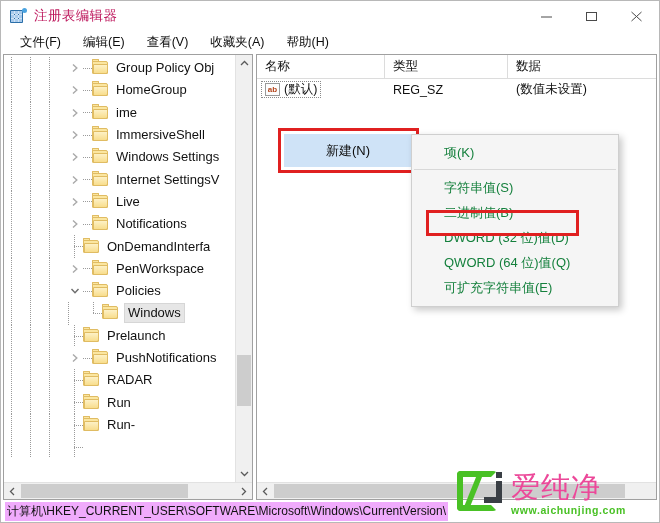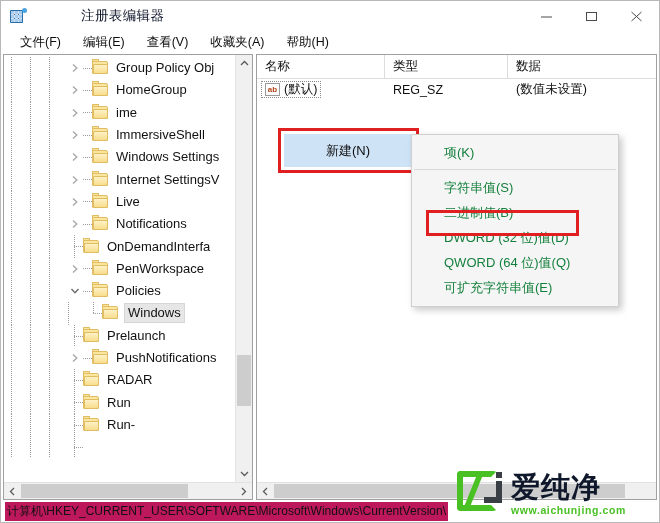--- a/index.html
+++ b/index.html
@@ -45,23 +45,22 @@
       linear-gradient(to right, #cfe3f5 0 3px, transparent 3px 4px, #cfe3f5 4px 7px, transparent 7px 8px, #cfe3f5 8px 11px),
       linear-gradient(to bottom, #cfe3f5 0 3px, transparent 3px 4px, #cfe3f5 4px 7px, transparent 7px 8px, #cfe3f5 8px 11px);
     background-blend-mode: multiply;
   }
   .app-icon .spark {
     position:absolute; right:-1px; top:0px;
     width:5px; height:5px; background:#4aa3e0;
     border-radius:50%;
   }
   .title-text {
-    font-size: 13.5px; color: #0f172a;
+    font-size: 13.5px; color: #be185d;
     letter-spacing: 0.4px;
-    margin-left: 47px;
   }
   .win-controls {
     position: absolute; right: 0; top: 0;
     height: 30px; display: flex; align-items: stretch;
   }
   .win-btn {
     width: 45px; display: flex; align-items: center; justify-content: center;
     color: #4a4a4a;
   }
   .win-btn svg { display: block; }
@@ -288,21 +287,21 @@
     height: 22px; flex: 0 0 22px;
     display:flex; align-items:center;
     background:#ffffff;
     font-size: 12px; color:#111;
     padding-left: 4px;
     position: relative;
     overflow:hidden;
     white-space: nowrap;
   }
   .status-text {
-    background: #be185d;
+    background: #f0abfc;
     padding: 1px 2px;
     max-width: 452px;
     overflow: hidden;
     text-overflow: clip;
     display:inline-block;
     white-space: nowrap;
   }
 
   
   .watermark {
@@ -328,21 +327,21 @@
     position:absolute; left:27px; top:26px; width:18px; height:6px; background:#3a3f45;
   }
   .wm-logo .dark2 {
     position:absolute; left:39px; top:10px; width:6px; height:22px; background:#3a3f45;
   }
   .wm-logo .dot {
     position:absolute; left:39px; top:1px; width:6px; height:6px; background:#3a3f45;
   }
   .wm-right { display:flex; flex-direction:column; }
   .wm-cn {
-    font-size: 29px; font-weight: bold; color:#0f172a;
+    font-size: 29px; font-weight: normal; color:#ec4899;
     letter-spacing: 1px; line-height: 1.0;
     font-family:"DejaVu Sans","Liberation Sans",sans-serif;
   }
   .wm-url {
     font-size: 10.5px; color:#49c125; letter-spacing:0.6px;
     margin-top: 2px; font-weight:bold;
   }
 </style>
 </head>
 <body>

